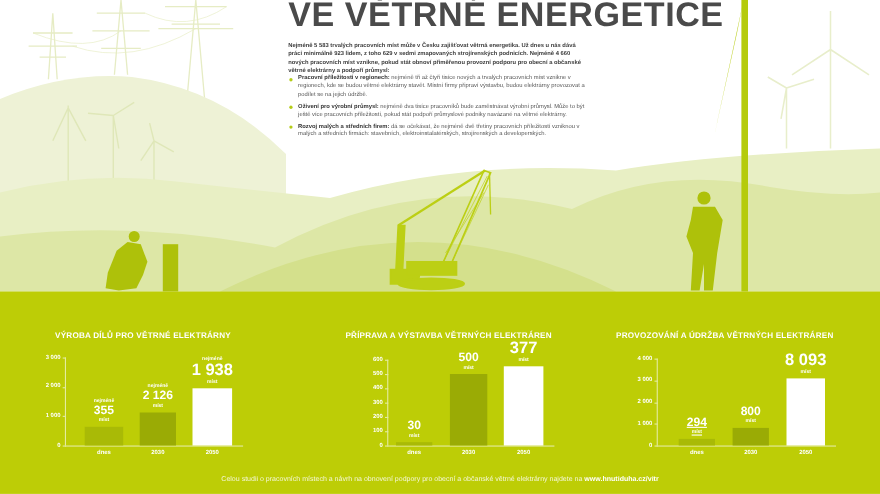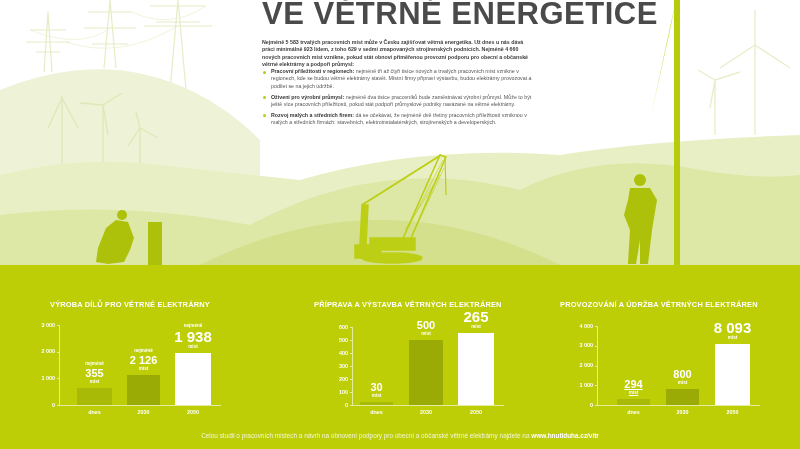--- a/index.html
+++ b/index.html
@@ -183,21 +183,21 @@
     </div>
     <div class="x-label" style="left: 78px; width: 33px; top: 144px;">dnes</div>
     <div class="bar bar-2030" style="left: 127px; width: 34px; top: 75px; height: 65px;"></div>
     <div class="val-group" style="left: 117px; width: 54px; top: 54px;">
       <div class="val-num">500</div>
       <div class="val-unit">míst</div>
     </div>
     <div class="x-label" style="left: 127px; width: 34px; top: 144px;">2030</div>
     <div class="bar bar-2050" style="left: 176px; width: 36px; top: 68.24px; height: 71.76px;"></div>
     <div class="val-group" style="left: 166px; width: 56px; top: 44.24px;">
-      <div class="val-num big">265</div>
+      <div class="val-num big">377</div>
       <div class="val-unit">míst</div>
     </div>
     <div class="x-label" style="left: 176px; width: 36px; top: 144px;">2050</div>
   </div>
 <div class="chart" id="chart-2" style="left:540px;width:260px;">
     <div class="chart-title" style="left: 20px;">PROVOZOVÁNÍ A ÚDRŽBA VĚTRNÝCH ELEKTRÁREN</div>
     <div class="axis-line" style="left: 57px; top: 61px; width: 1px; height: 79px;"></div>
     <div class="axis-line" style="left: 57px; top: 140px; width: 163px; height: 1px;"></div>
     <div class="tick-label" style="left: 23px; top: 136.5px;">0</div>
     <div class="tick-mark" style="left: 55px; top: 140px;"></div>

